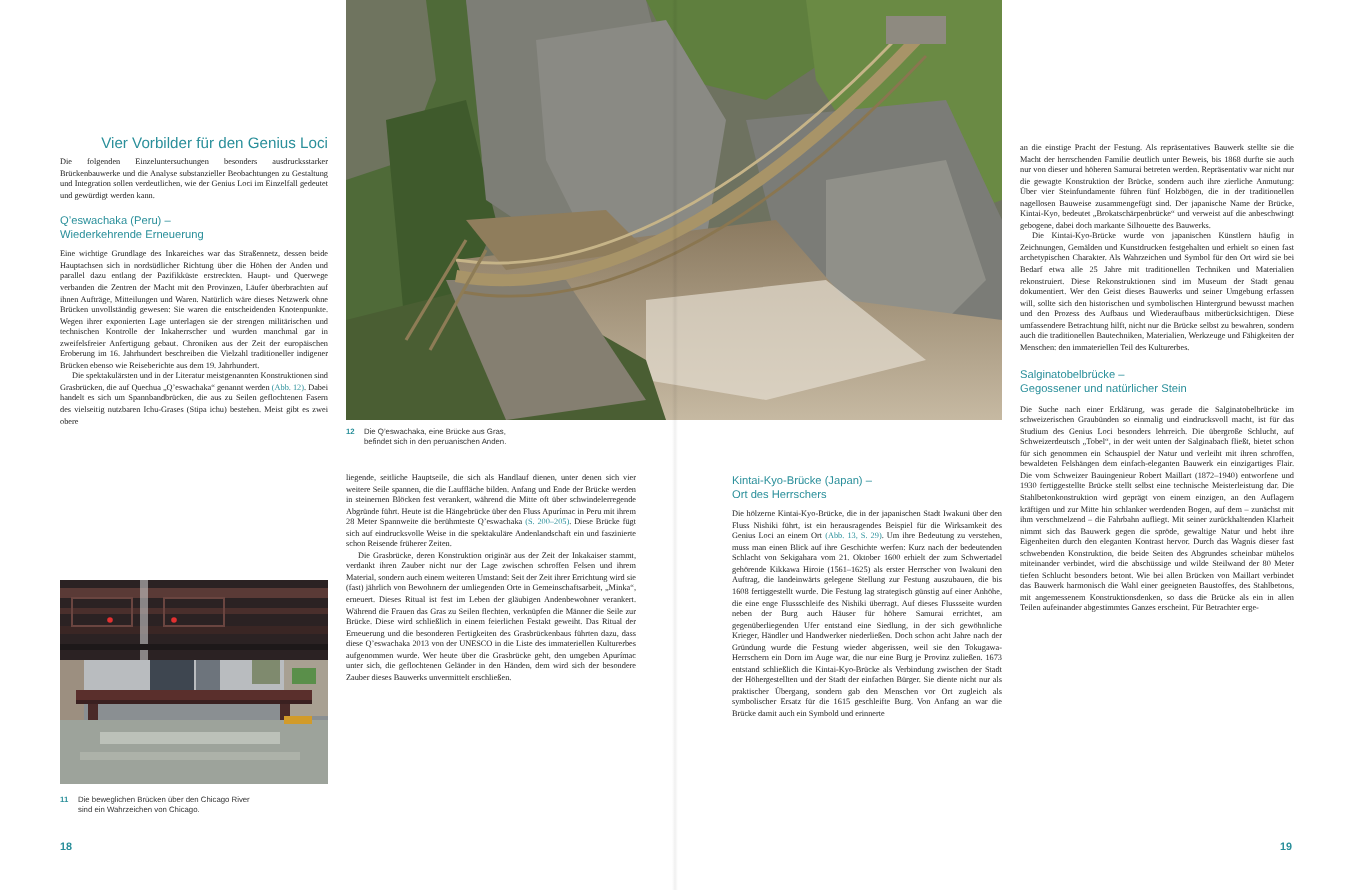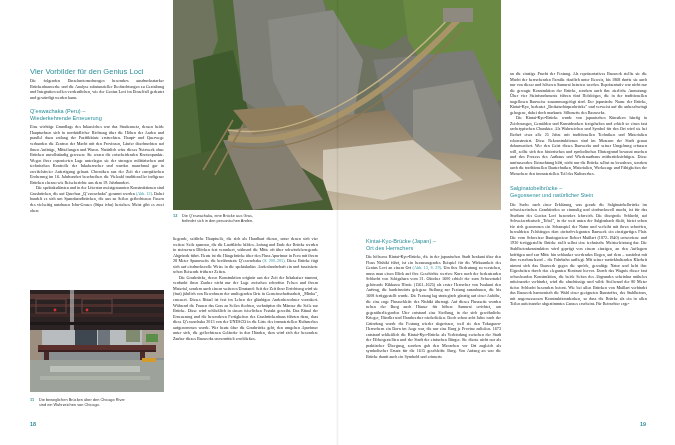--- a/index.html
+++ b/index.html
@@ -10,21 +10,21 @@
     color: #1a1a1a;
   }
   .spread { position: absolute; inset: 0; }
   .gutter {
     position: absolute; left: 336px; top: 0; width: 3px; height: 445px;
     background: linear-gradient(90deg, rgba(0,0,0,0.0), rgba(0,0,0,0.06), rgba(0,0,0,0.0));
   }
   .col { position: absolute; }
   .h-main {
     font-family: "Liberation Sans", "DejaVu Sans", sans-serif;
-    color: #2a8f9a; font-size: 7.6px; line-height: 9px; margin: 0 0 2px 0; font-weight: normal;
+    color: #2a8f9a; font-size: 7.6px; line-height: 9px; margin: 0 0 2px 0; font-weight: normal; text-align: right;
   }
   .h-sub {
     font-family: "Liberation Sans", "DejaVu Sans", sans-serif;
     color: #2a8f9a; font-size: 5.6px; line-height: 6.6px; margin: 0 0 3px 0; font-weight: normal;
   }
   .body {
     font-size: 4.15px; line-height: 5.55px; text-align: justify; margin: 0;
     hyphens: auto;
   }
   .body.indent { text-indent: 6px; }

